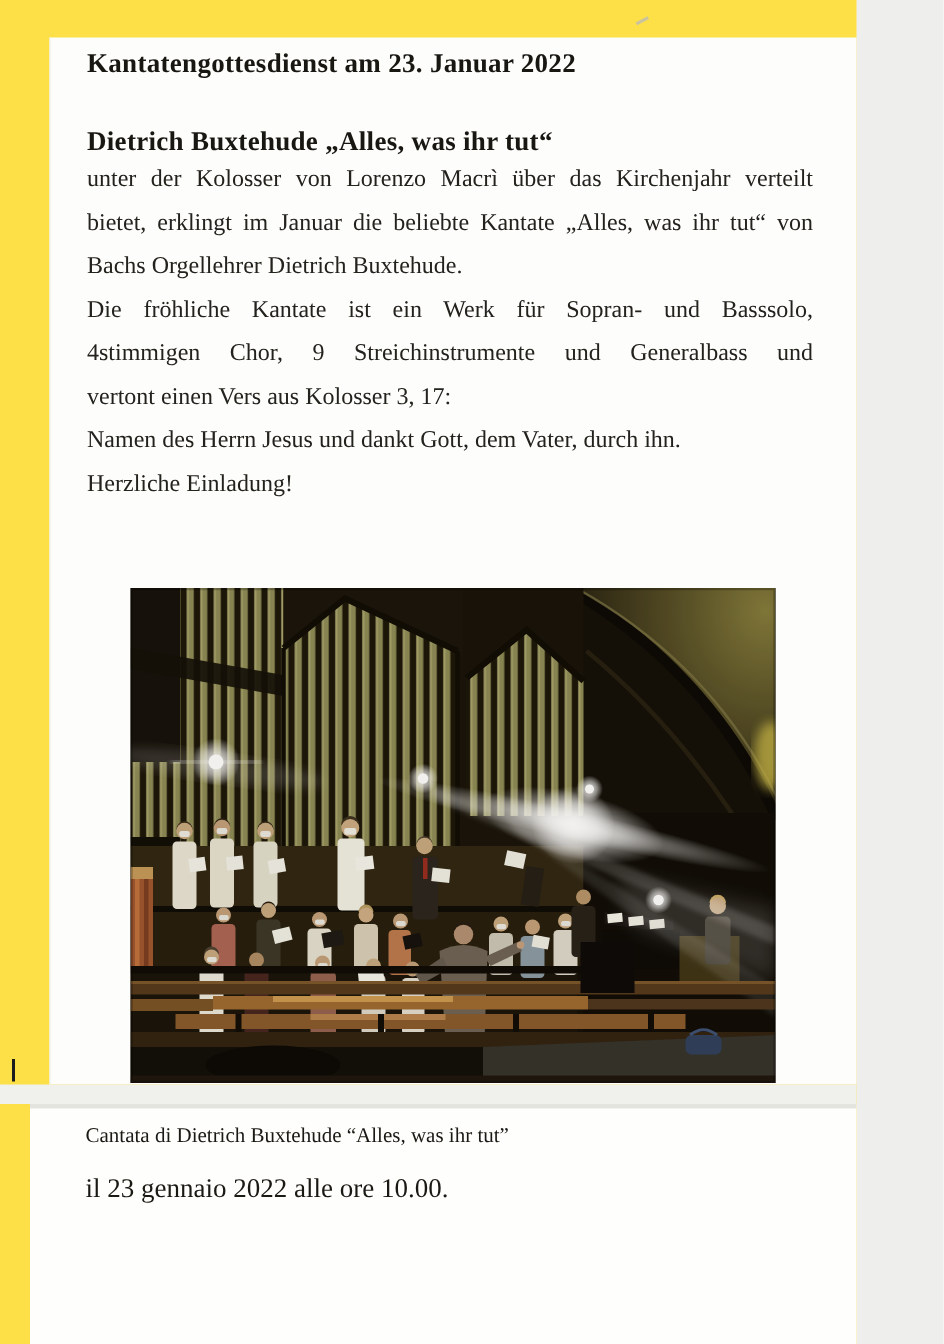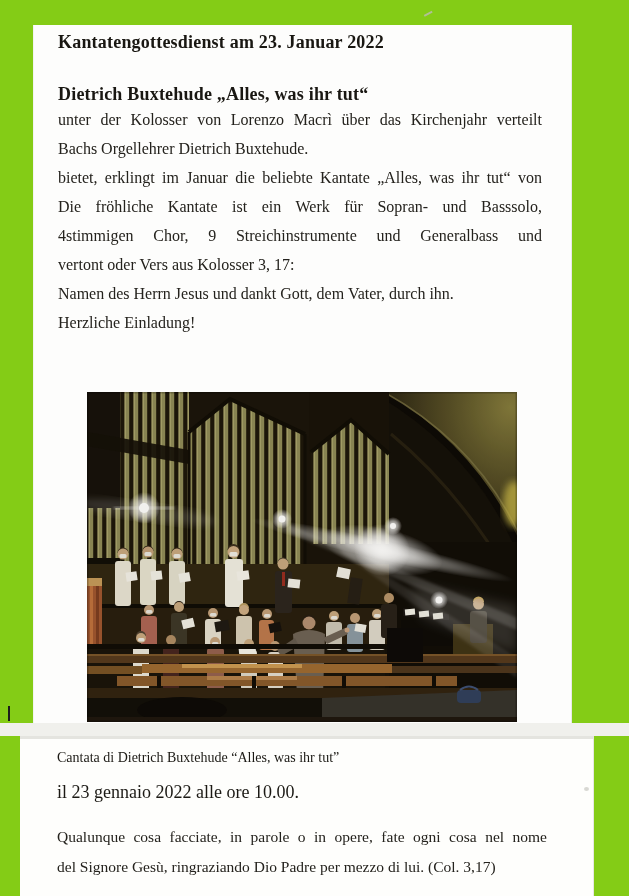--- a/index.html
+++ b/index.html
@@ -2,22 +2,22 @@
 <html><head>
 <meta charset="utf-8">
 <style>
   html,body{margin:0;padding:0;}
   body{
     width:629px;height:896px;
     background:#eeeeec;
     font-family:"Liberation Serif","DejaVu Serif",serif;
   }
   .canvas{
-    position:relative;width:629px;height:896px;overflow:hidden;
-    background:#84cc16;
+    position:relative;width:571px;height:896px;overflow:hidden;
+    background:#fde047;
   }
   
   .paper-top{
     position:absolute;left:33px;top:25px;width:537px;height:698px;
     background:#fdfdfc;
     border-right:1px solid #e9e9e5;
     border-left:1px solid #f3f3f0;
   }
   .title1{
     position:absolute;left:24px;top:5px;width:500px;
@@ -82,27 +82,27 @@
 
 <div class="canvas">
 
   <div class="paper-top">
     <div class="title1">Kantatengottesdienst am 23. Januar 2022</div>
     <div class="title2">Dietrich Buxtehude „Alles, was ihr tut“</div>
 
     <div class="gbody">
       <div>
           <div class="ln j">unter der Kolosser von Lorenzo Macrì über das Kirchenjahr verteilt</div>
+          <div class="ln j">bietet, erklingt im Januar die beliebte Kantate „Alles, was ihr tut“ von</div>
           <div class="ln">Bachs Orgellehrer Dietrich Buxtehude.</div>
-          <div class="ln j">bietet, erklingt im Januar die beliebte Kantate „Alles, was ihr tut“ von</div>
         </div>
       <div>
           <div class="ln j">Die fröhliche Kantate ist ein Werk für Sopran- und Basssolo,</div>
           <div class="ln j">4stimmigen Chor, 9 Streichinstrumente und Generalbass und</div>
-          <div class="ln">vertont oder Vers aus Kolosser 3, 17:</div>
+          <div class="ln">vertont einen Vers aus Kolosser 3, 17:</div>
         </div>
       <div>
           <div class="ln">Namen des Herrn Jesus und dankt Gott, dem Vater, durch ihn.</div>
         </div>
       <div class="ln">Herzliche Einladung!</div>
     </div>
 
     <div class="photo">
       <svg width="430" height="330" viewBox="0 0 430 330" xmlns="http://www.w3.org/2000/svg">
         <defs>
@@ -363,21 +363,17 @@
     </div>
   </div>
 
   <div class="smudge"></div>
   <div class="cursor-mark"></div>
   <div class="gap-band"></div>
 
   <div class="paper-bottom">
     <div class="it-title1">Cantata di Dietrich Buxtehude “Alles, was ihr tut”</div>
     <div class="it-title2">il 23 gennaio 2022 alle ore 10.00.</div>
-    <div class="it-body">
-        <div class="ln j">Qualunque cosa facciate, in parole o in opere, fate ogni cosa nel nome</div>
-        <div class="ln">del Signore Gesù, ringraziando Dio Padre per mezzo di lui. (Col. 3,17)</div>
-      </div>
   </div>
 
   <div class="dot-mark"></div>
 
 </div>
 
 </body></html>

